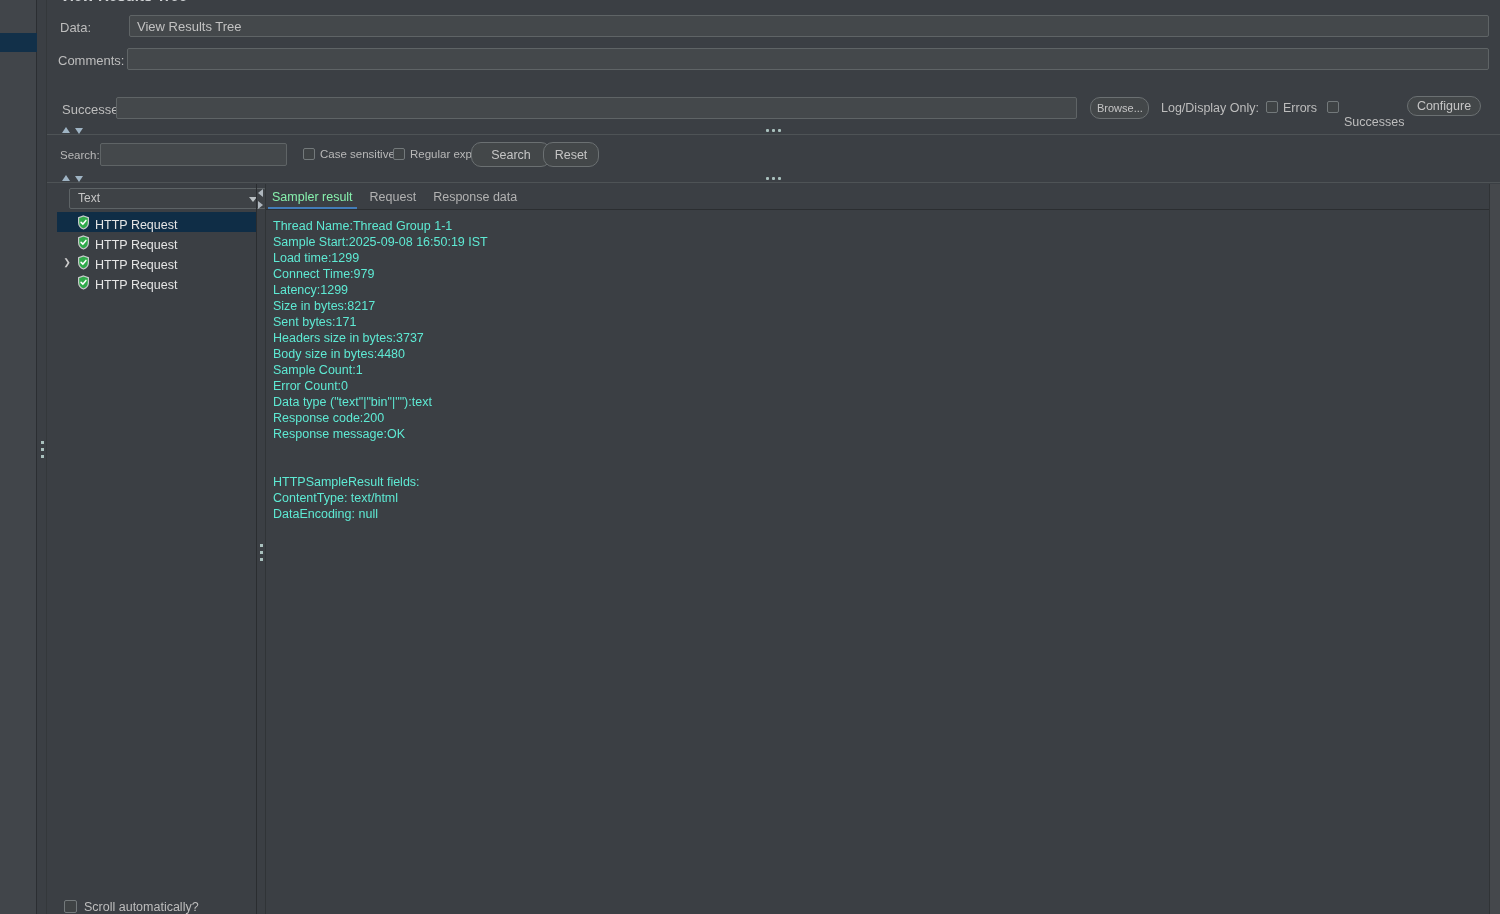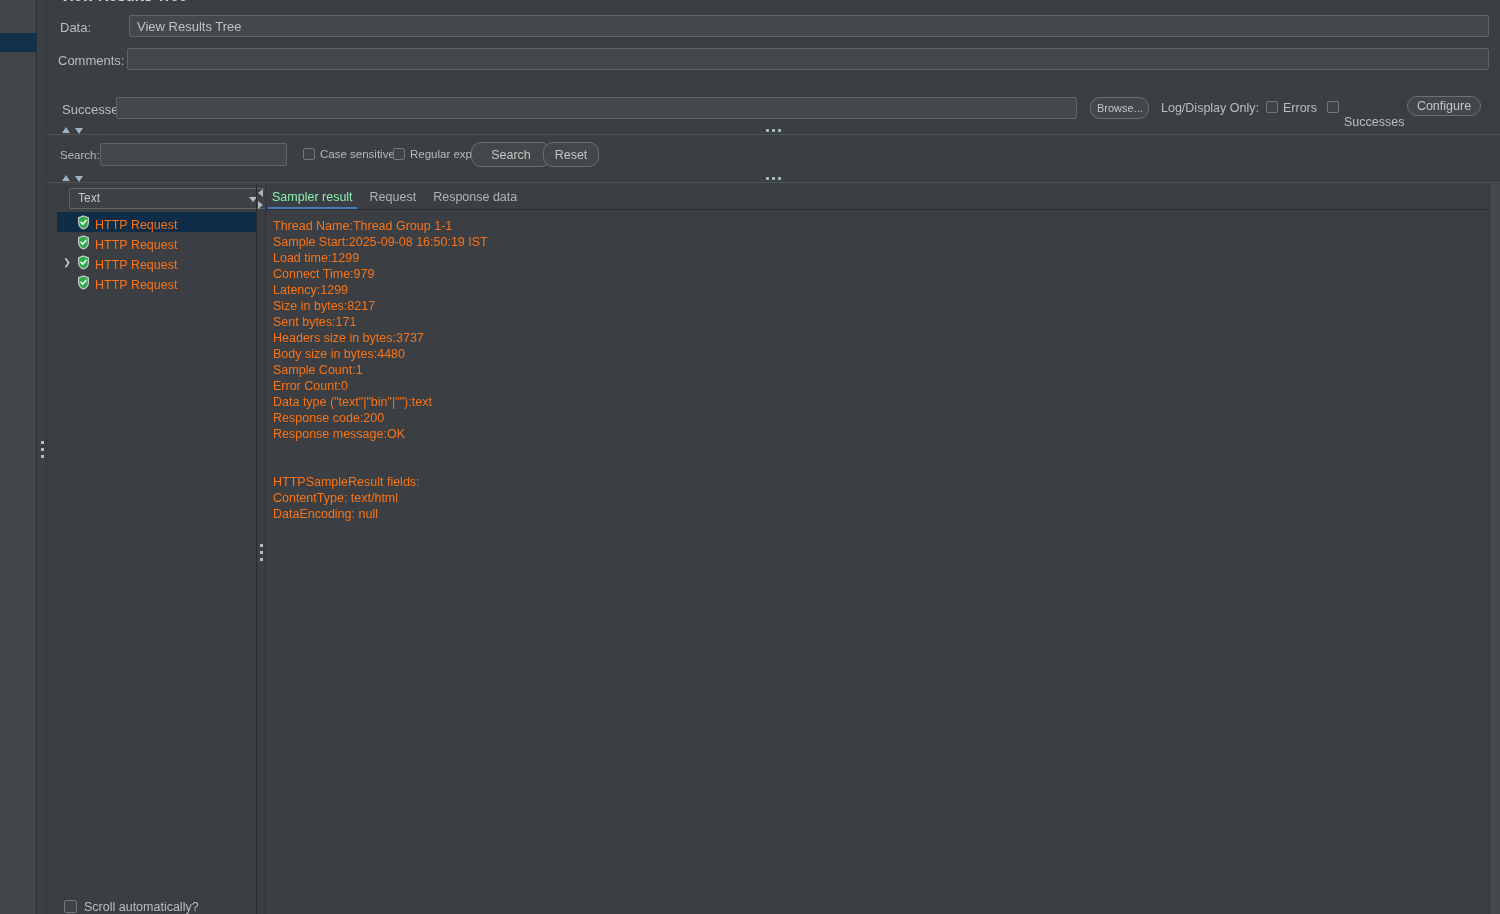--- a/index.html
+++ b/index.html
@@ -40,32 +40,32 @@
   
   .combo{position:absolute;left:57px;top:188px;width:197px;height:21px;background:#3e4246;border:1px solid #5d6366;border-radius:2px;font-size:12px;color:#c6c6c6;line-height:19px;padding-left:8px;cursor:pointer;margin-left:12px;}
   .combo .arr{position:absolute;right:8px;top:8px;width:0;height:0;border-left:4px solid transparent;border-right:4px solid transparent;border-top:5px solid #b9bfc2;}
 
   
   .tree{position:absolute;left:57px;top:212px;width:199px;}
   .tree-row{position:relative;height:20px;display:flex;align-items:center;cursor:default;}
   .tree-row.sel{background:var(--selection,#0f2d46);}
   .tree-row .tw{width:16px;text-align:center;font-size:9px;color:#cccccc;flex:0 0 16px;margin-left:2px;}
   .tree-row .shield{flex:0 0 16px;display:flex;align-items:center;justify-content:center;margin-right:4px;}
-  .tree-row .tl{font-size:12.5px;color:#f97316;white-space:nowrap;margin-top:6px;}
+  .tree-row .tl{font-size:12.5px;color:#e5e5e5;white-space:nowrap;margin-top:6px;}
 
   
   .vline{position:absolute;width:1px;background:#2a2d30;}
 
   
   .tabs{position:absolute;left:268px;top:187px;height:22px;display:flex;align-items:center;}
   .tab{font-size:12.5px;color:#b2b2b2;padding:2px 4px 3px 4px;margin-right:9px;cursor:pointer;border-bottom:2px solid transparent;}
   .tab.active{color:#86efac;border-bottom:2px solid var(--accent,#437cb8);}
   .tabbar-line{position:absolute;left:266px;right:0;top:209px;height:1px;background:#2b2e31;}
 
-  .result{position:absolute;left:273px;top:218px;right:20px;font-size:12.5px;line-height:16px;color:#f97316;white-space:pre;}
+  .result{position:absolute;left:273px;top:218px;right:20px;font-size:12.5px;line-height:16px;color:#5eead4;white-space:pre;}
 
   
   .btabs{position:absolute;left:266px;right:11px;top:896px;height:18px;border-top:1px solid #26292c;display:flex;align-items:stretch;padding-left:2px;}
   .btab{font-size:12px;color:#b5b5b5;padding:1px 7px 0 7px;cursor:pointer;display:flex;align-items:center;}
   .btab.active{background:#4a4e52;border-top:1px dotted #a8a8a8;color:#d2d2d2;}
 
   .right-strip{position:absolute;right:0;top:184px;bottom:0;width:11px;background:#45484c;border-left:1px solid #303336;}
 </style>
 </head>
 <body>

